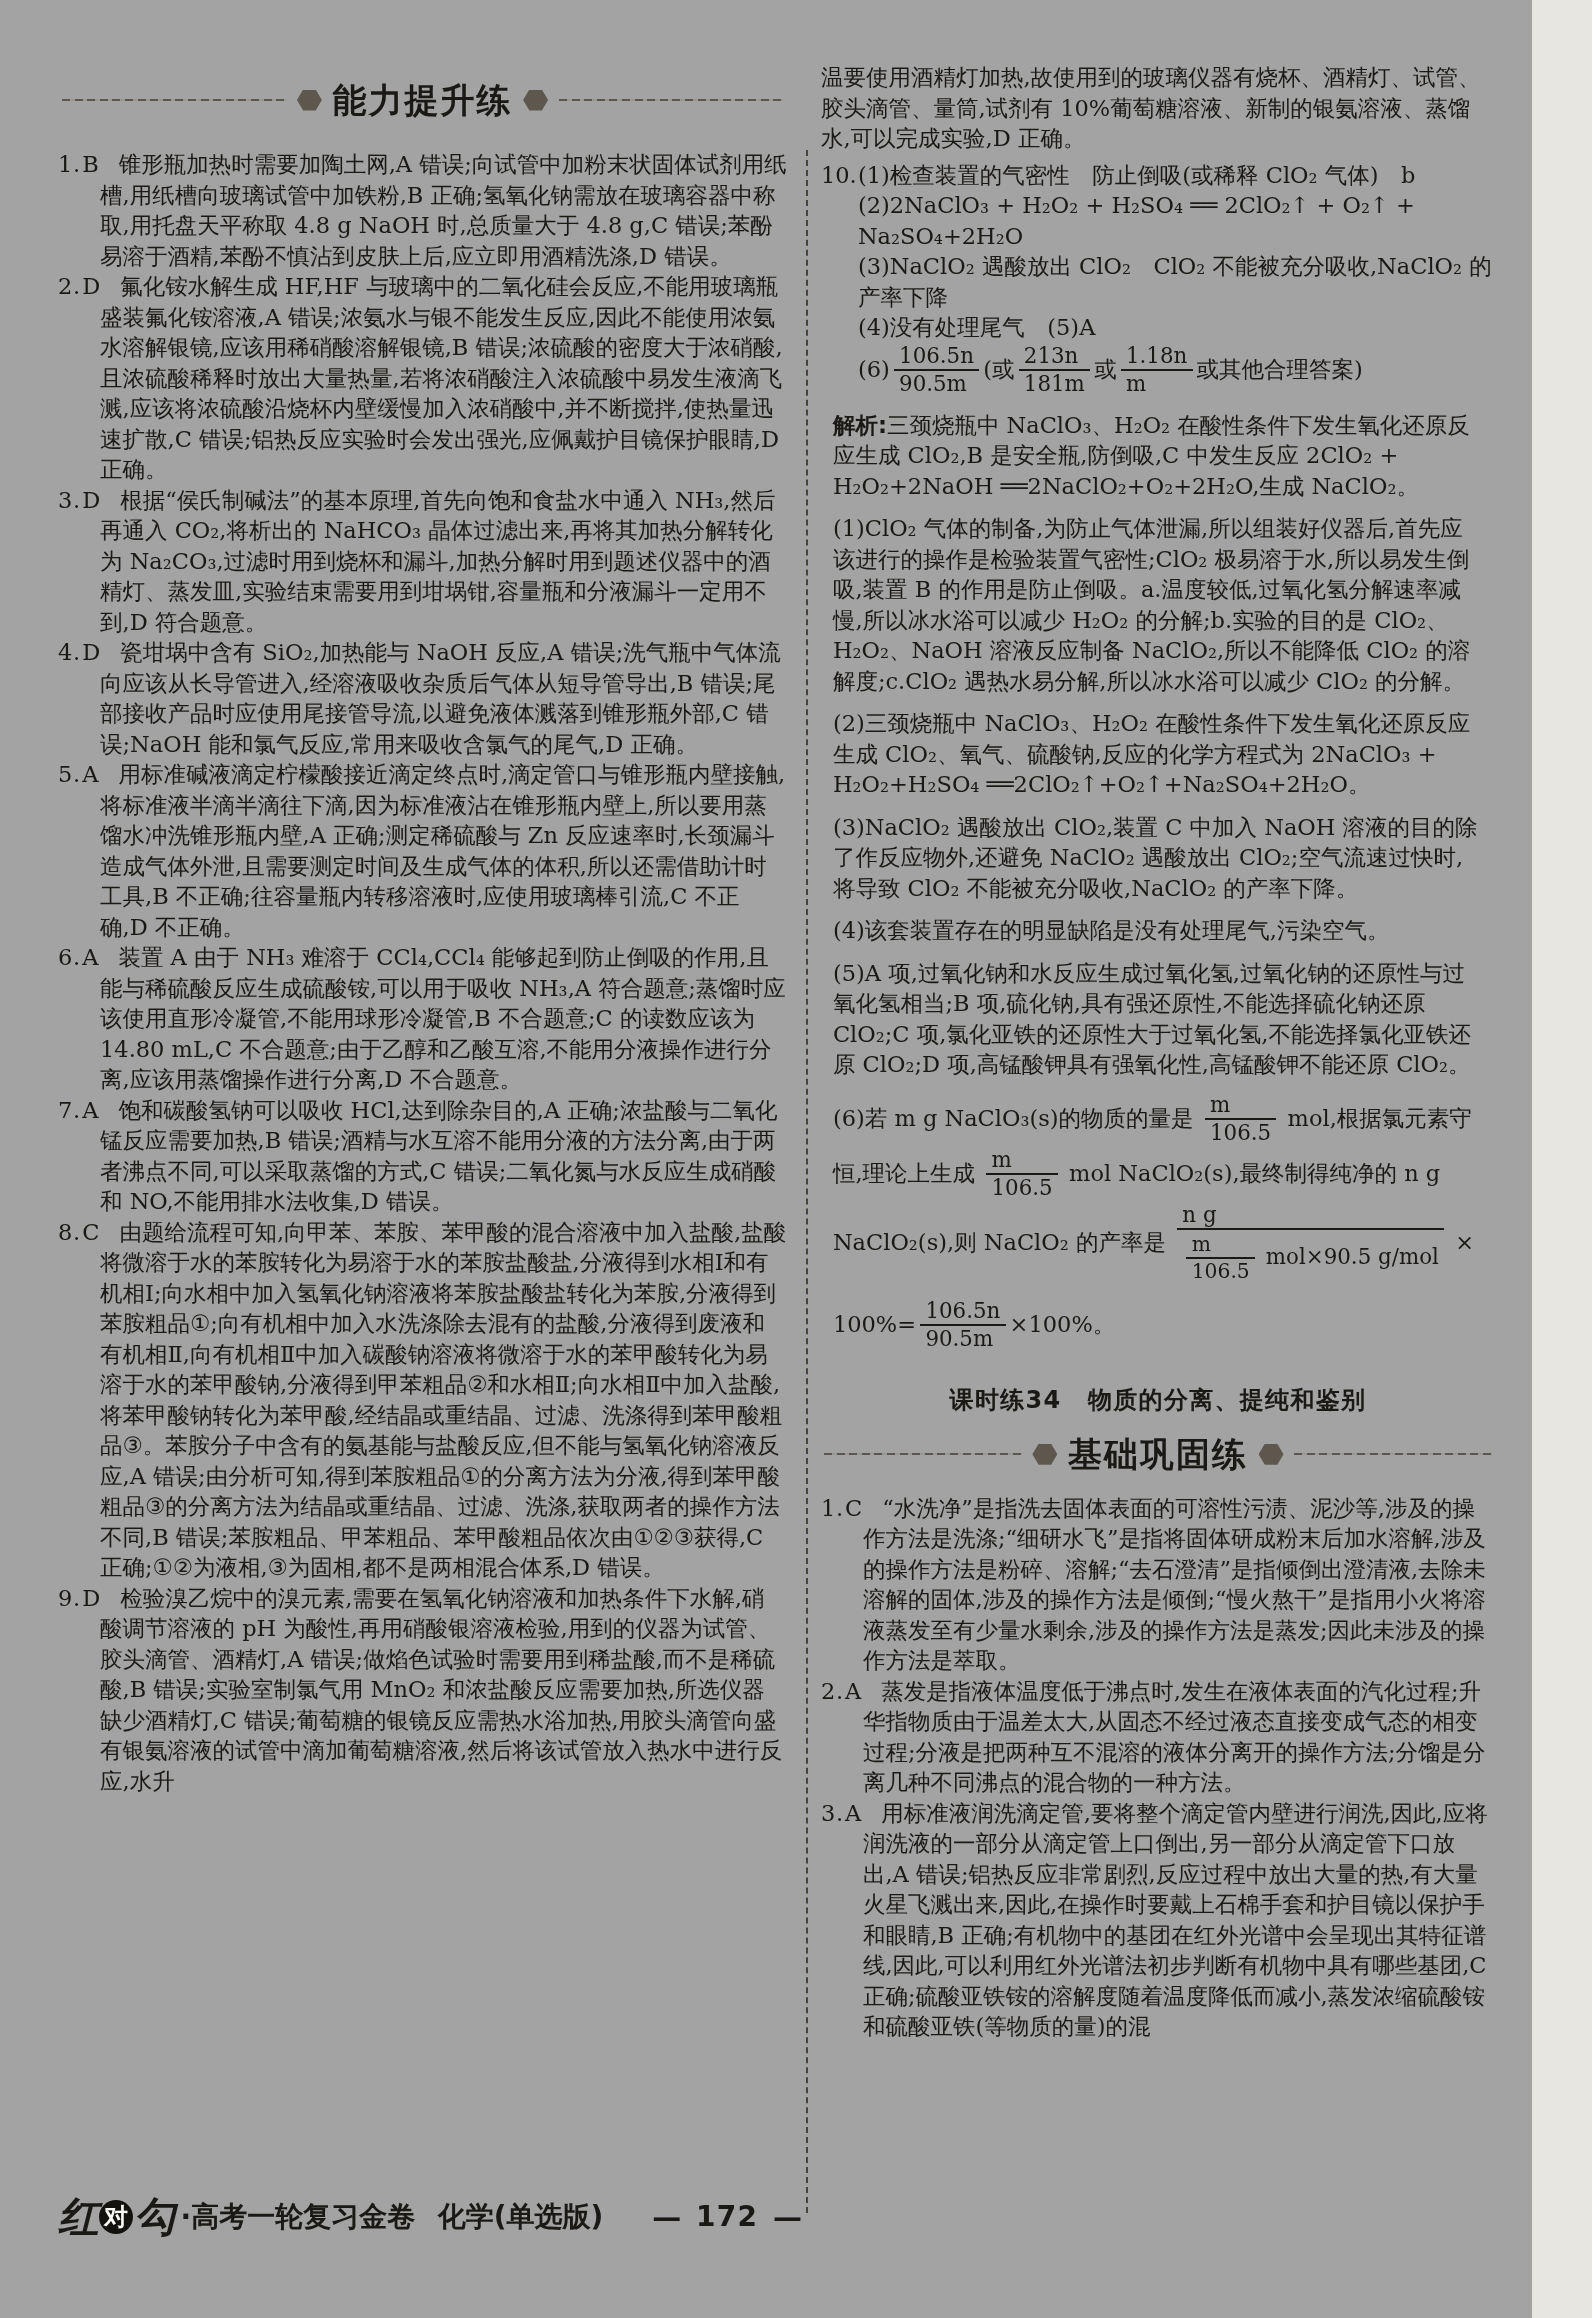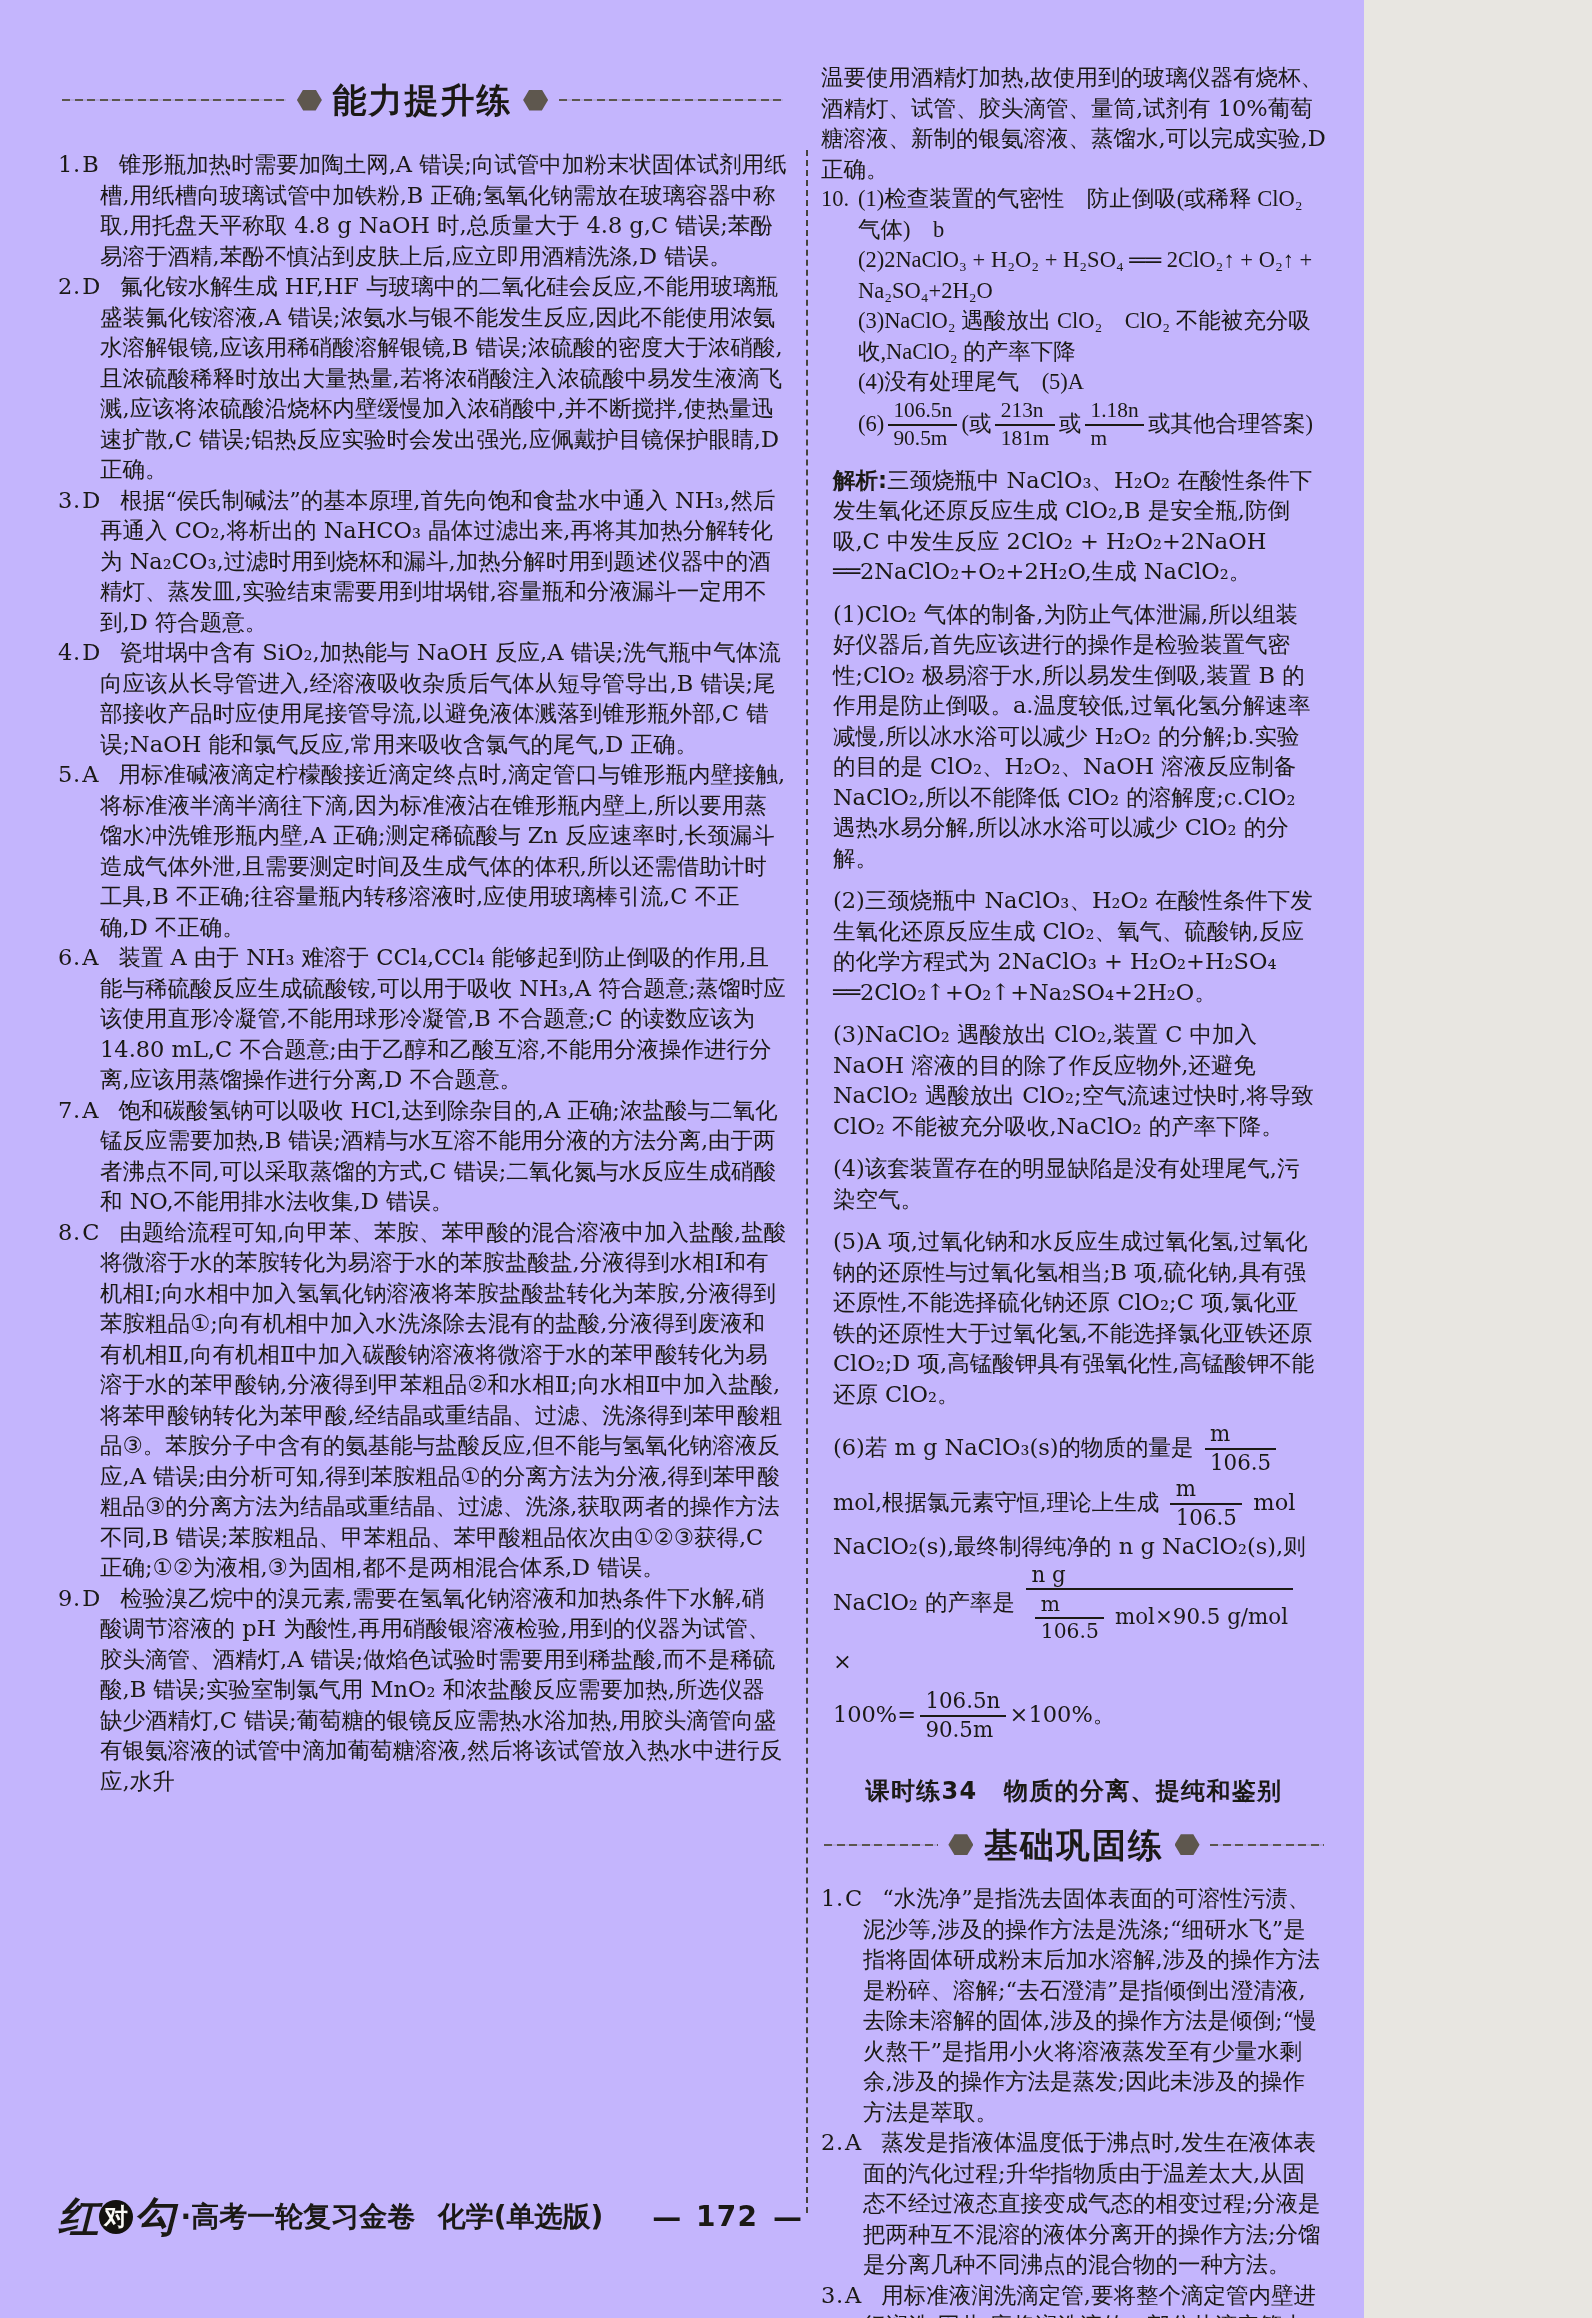--- a/index.html
+++ b/index.html
@@ -1,16 +1,16 @@
 <!DOCTYPE html>
 <html style="font-size:10.6px"><head>
 <meta charset="utf-8">
 <style>
   html,body{margin:0;padding:0;background:#e8e6e1;}
-  .page{position:relative;width:1364px;height:2319px;background:#c4b5fd;box-sizing:border-box;
+  .page{position:relative;width:1532px;height:2319px;background:#a3a3a3;box-sizing:border-box;
         padding:24px 37px 0 58px;display:flex;overflow:hidden;color:#1b1915;
         font-family:"DejaVu Serif","DejaVu Sans",serif;font-size:22.5px;line-height:30.5px;}
   .col-left{width:729px;flex:none;}
   .divider{flex:none;width:0;border-left:2px dashed #46423c;margin:126px 13.3px 106px 18.6px;align-self:stretch;}
   .col-right{flex:1;min-width:0;}
 
   
   .band{display:flex;align-items:center;gap:10.6px;}
   .band .rule{flex:1;height:2px;background:repeating-linear-gradient(90deg,#5b564e 0 8px,rgba(91,86,78,.15) 8px 12.6px);}
   .band .hex{flex:none;width:25px;height:21px;background:#5e574e;
@@ -22,21 +22,21 @@
 
   
   .items{list-style:none;margin:0;padding:0;}
   .item{padding-left:42px;text-indent:-42px;margin:0;}
   .item .num{letter-spacing:0.7px;}
   .item .ans{margin:0 20px 0 1.3px;}
 
   .cont{margin:38px 0 0 0;}
 
   
-  .i10{position:relative;padding-left:37px;margin-top:0;font-family:Liberation Serif, serif;}
+  .i10{position:relative;padding-left:37px;margin-top:6px;}
   .i10 .num{position:absolute;left:0;top:0;}
   .i10 .part{margin:0;}
 
   .analysis{margin-top:2.7px;}
   .analysis .ana{margin:12px;}
   b{font-family:"DejaVu Sans","DejaVu Serif",sans-serif;font-weight:700;}
 
   
   .frac{display:inline-block;vertical-align:middle;text-align:left;line-height:1.12;margin:1.3px 4px;font-size:0.95em;}
   .frac .fn{display:block;border-bottom:2px solid #1b1915;padding:0 5.3px 1.3px;}

